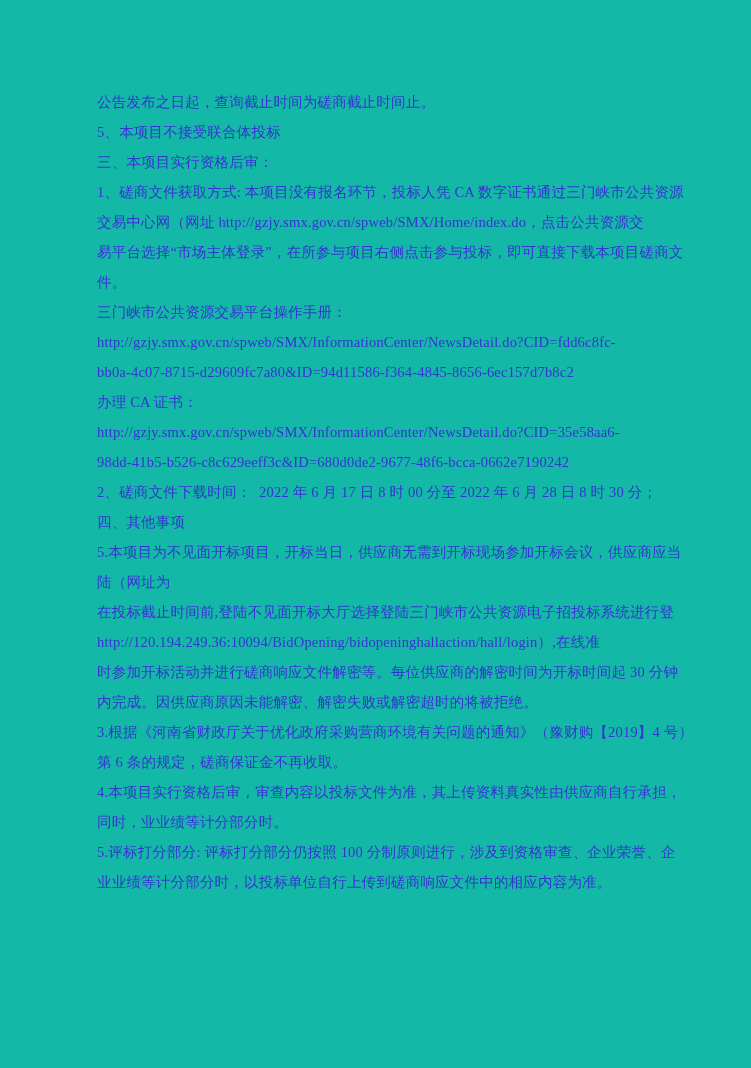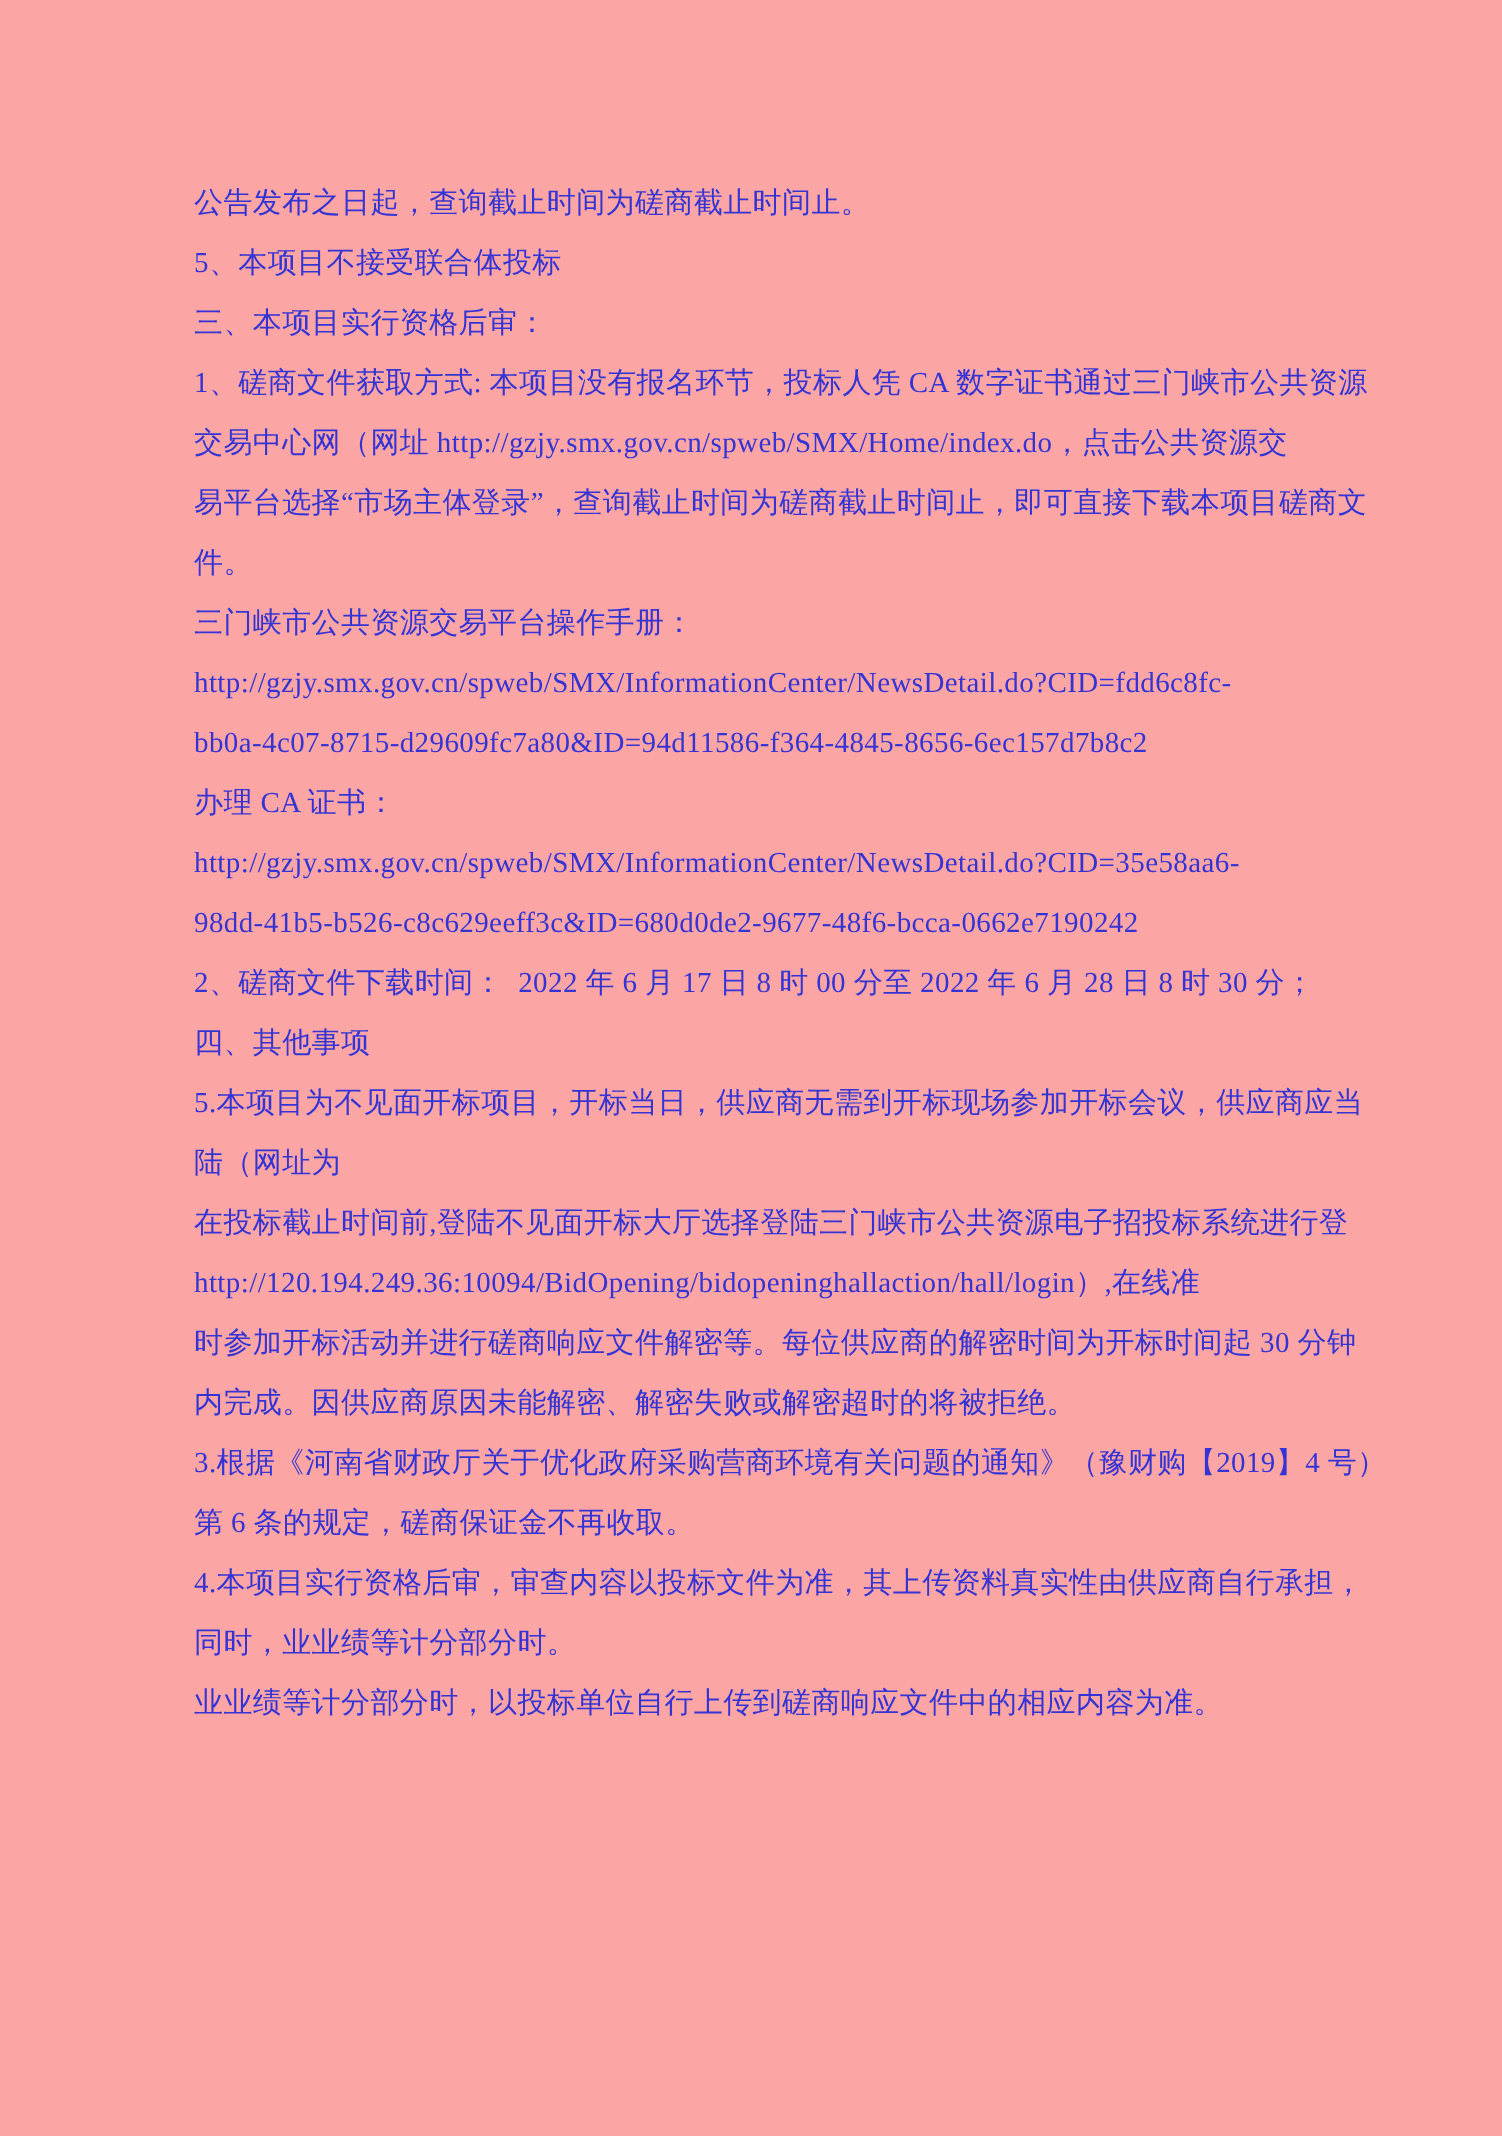--- a/index.html
+++ b/index.html
@@ -11,21 +11,21 @@
     width: 751px;
     height: 1068px;
     overflow: hidden;
     font-family: "Liberation Serif", "DejaVu Serif", serif;
   }
   .page {
     box-sizing: border-box;
     width: 751px;
     height: 1068px;
     padding: 87px 40px 0 97px;
-    background: #fca5a5;
+    background: #14b8a6;
   }
   .para {
     margin: 0;
     padding: 0;
   }
   .line {
     display: block;
     line-height: 30px;
     font-size: 14.5px;
     color: #3434d4;
@@ -46,21 +46,21 @@
     <span class="line">5、本项目不接受联合体投标</span>
   </div>
 
   <div class="para">
     <span class="line">三、本项目实行资格后审：</span>
   </div>
 
   <div class="para">
     <span class="line">1、磋商文件获取方式: 本项目没有报名环节，投标人凭 CA 数字证书通过三门峡市公共资源</span>
     <span class="line">交易中心网（网址 http://gzjy.smx.gov.cn/spweb/SMX/Home/index.do，点击公共资源交</span>
-    <span class="line">易平台选择“市场主体登录”，查询截止时间为磋商截止时间止，即可直接下载本项目磋商文</span>
+    <span class="line">易平台选择“市场主体登录”，在所参与项目右侧点击参与投标，即可直接下载本项目磋商文</span>
     <span class="line">件。</span>
   </div>
 
   <div class="para">
     <span class="line">三门峡市公共资源交易平台操作手册：</span>
   </div>
 
   <div class="para">
     <span class="line">http://gzjy.smx.gov.cn/spweb/SMX/InformationCenter/NewsDetail.do?CID=fdd6c8fc-</span>
     <span class="line">bb0a-4c07-8715-d29609fc7a80&amp;ID=94d11586-f364-4845-8656-6ec157d7b8c2</span>
@@ -97,17 +97,18 @@
     <span class="line">3.根据《河南省财政厅关于优化政府采购营商环境有关问题的通知》（豫财购【2019】4 号）</span>
     <span class="line">第 6 条的规定，磋商保证金不再收取。</span>
   </div>
 
   <div class="para">
     <span class="line">4.本项目实行资格后审，审查内容以投标文件为准，其上传资料真实性由供应商自行承担，</span>
     <span class="line">同时，业业绩等计分部分时。</span>
   </div>
 
   <div class="para">
+    <span class="line">5.评标打分部分: 评标打分部分仍按照 100 分制原则进行，涉及到资格审查、企业荣誉、企</span>
     <span class="line">业业绩等计分部分时，以投标单位自行上传到磋商响应文件中的相应内容为准。</span>
   </div>
 
 
 </div>
 
 </body></html>

